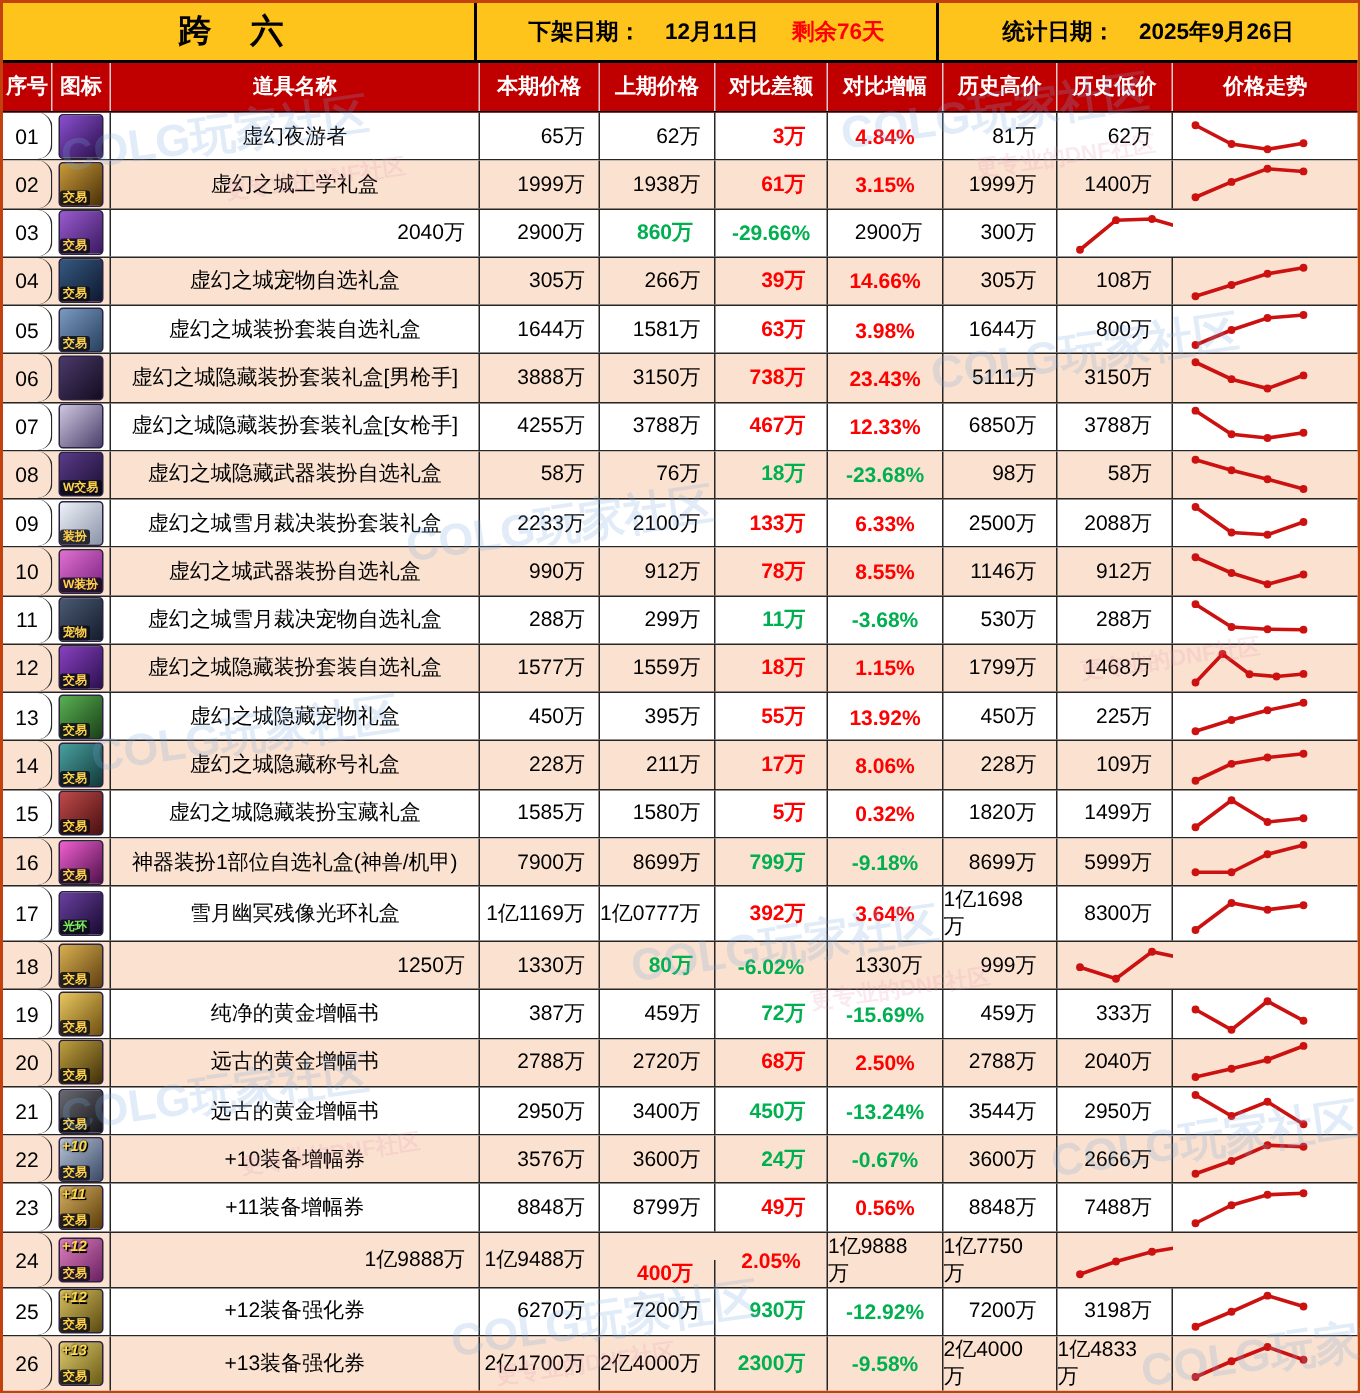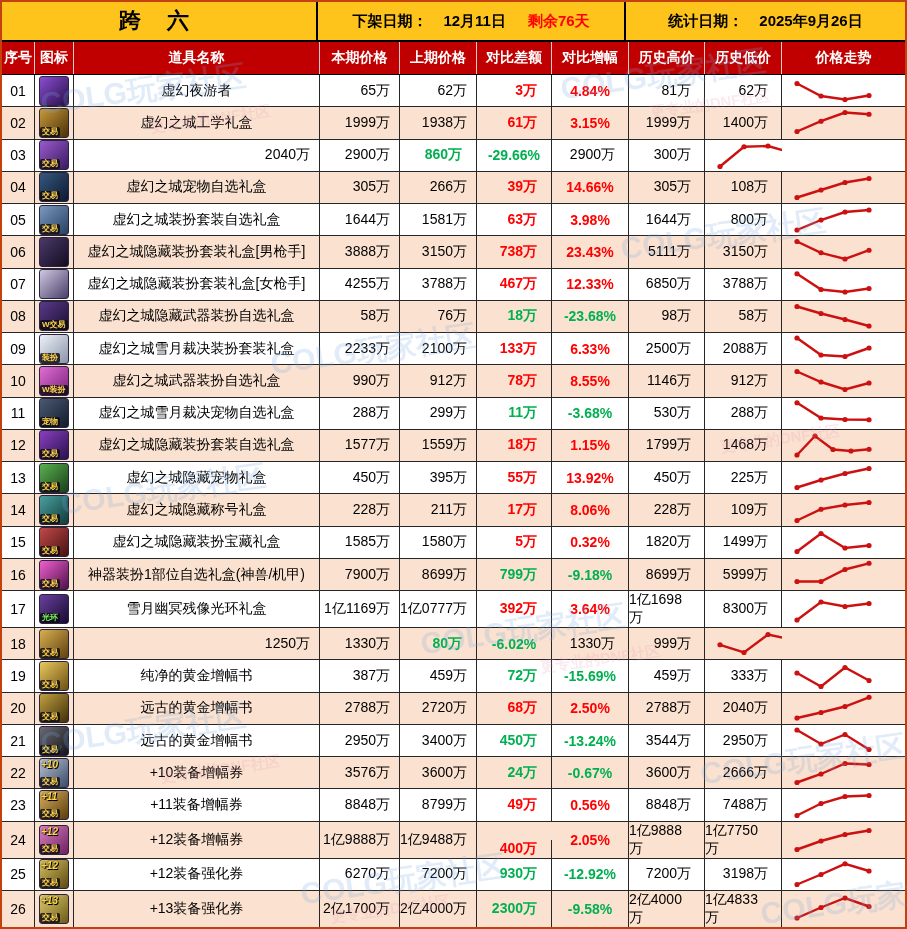--- a/index.html
+++ b/index.html
@@ -27,21 +27,21 @@
   
   #rows{position:absolute;top:73px;left:0;right:0;bottom:0;display:grid;
         grid-auto-rows:1fr;grid-template-rows:repeat(26,1fr);}
   .row{display:grid;grid-template-columns:33px 39px 246px 80px 77px 75px 77px 76px 77px 1fr;
        border-bottom:1px solid #262626;box-sizing:border-box;}
   .row:last-child{border-bottom:none;}
   .row.alt{background:#fbe2d0;}
   .row>div{border-right:1px solid #262626;box-sizing:border-box;display:flex;
            align-items:center;font-size:14px;color:#000;overflow:hidden;}
   .row>div:last-child{border-right:none;}
-  .c-no{justify-content:center;font-size:13px;}
+  .c-no{justify-content:center;font-size:13px;border-radius:10px;}
   .c-icon{justify-content:center;}
   .c-name{justify-content:center;font-size:13px;text-align:center;}
   .c-num{justify-content:flex-end;padding-right:9px;}
   .c-diff{justify-content:flex-end;padding-right:14px;font-weight:bold;}
   .c-pct{justify-content:center;font-weight:bold;}
   .c-hist{justify-content:flex-end;padding-right:13px;}
   .c-trend{justify-content:flex-start;padding-left:8px;background:transparent;}
 
   
   .ico{width:30px;height:30px;border-radius:3px;border:1px solid #2b2140;
@@ -667,21 +667,20 @@
         </div>
   </div>
       <div class="row alt">
     <div class="c-no">24</div>
     <div class="c-icon">
       <div class="ico" style="background: linear-gradient(135deg, rgb(224, 128, 192) 0%, rgb(106, 32, 96) 100%);">
         <span class="overlay">+12</span>
         <span class="badge">交易</span>
       </div>
     </div>
-    <div class="c-name">+12装备增幅券</div>
     <div class="c-num">1亿9888万</div>
     <div class="c-num">1亿9488万</div>
     <div class="c-diff" style="color: rgb(255, 0, 0); margin-top: 18px;">400万</div>
     <div class="c-pct" style="color: rgb(255, 0, 0);">2.05%</div>
     <div class="c-hist">1亿9888万</div>
     <div class="c-hist">1亿7750万</div>
     <div class="c-trend">
           <svg width="86" height="31" class="spark">
             <polyline points="7.0,25.5 31.0,17.0 55.0,10.5 79.0,6.5" fill="none" stroke="#cc1111" stroke-width="2.4"></polyline>
             <circle cx="7" cy="25.5" r="2.6" fill="#cc1111"></circle>

